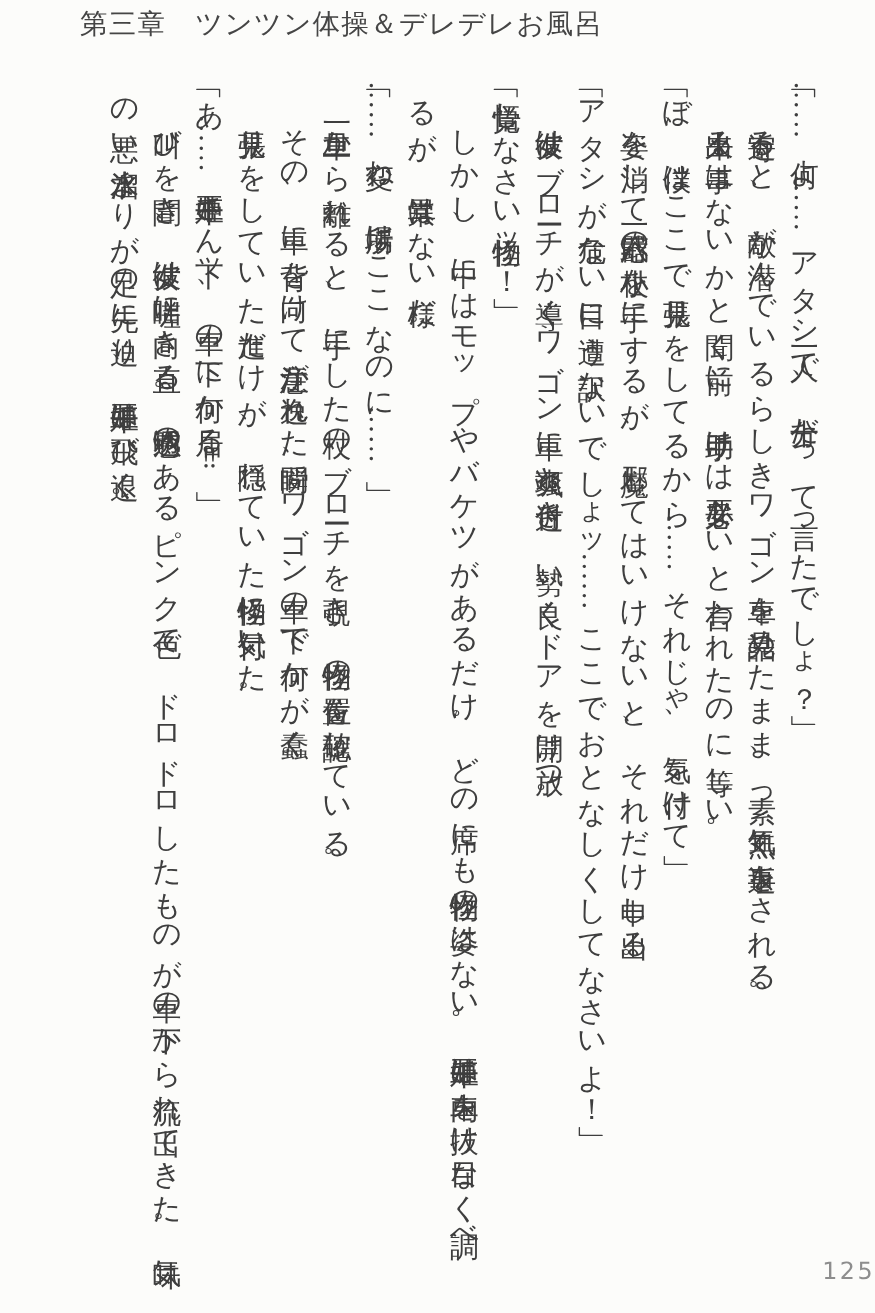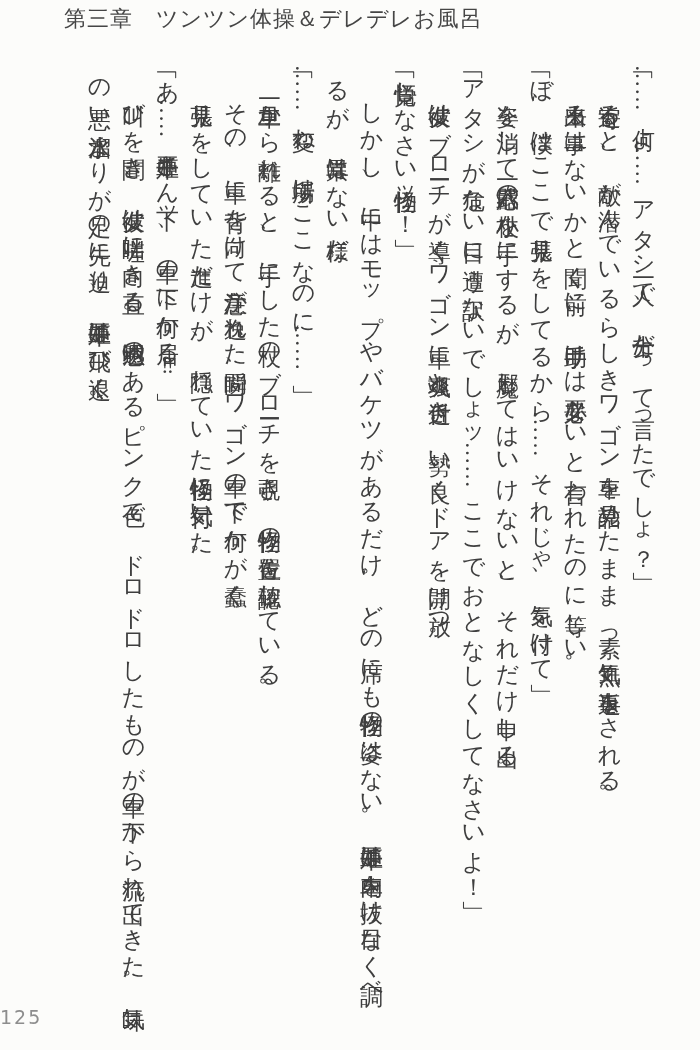--- a/index.html
+++ b/index.html
@@ -45,21 +45,21 @@
     padding: 0;
   }
   .text-block p.indent {
     text-indent: 1em;
   }
   .page-number {
     position: absolute;
     top: 1006px;
     left: 0;
     width: 100%;
-    text-align: left;
+    text-align: right;
     font-size: 19px;
     letter-spacing: 2px;
     color: #8d8d8d;
     font-family: "DejaVu Sans", sans-serif;
   }
 </style>
 </head>
 <body>
 
 <div class="page">

